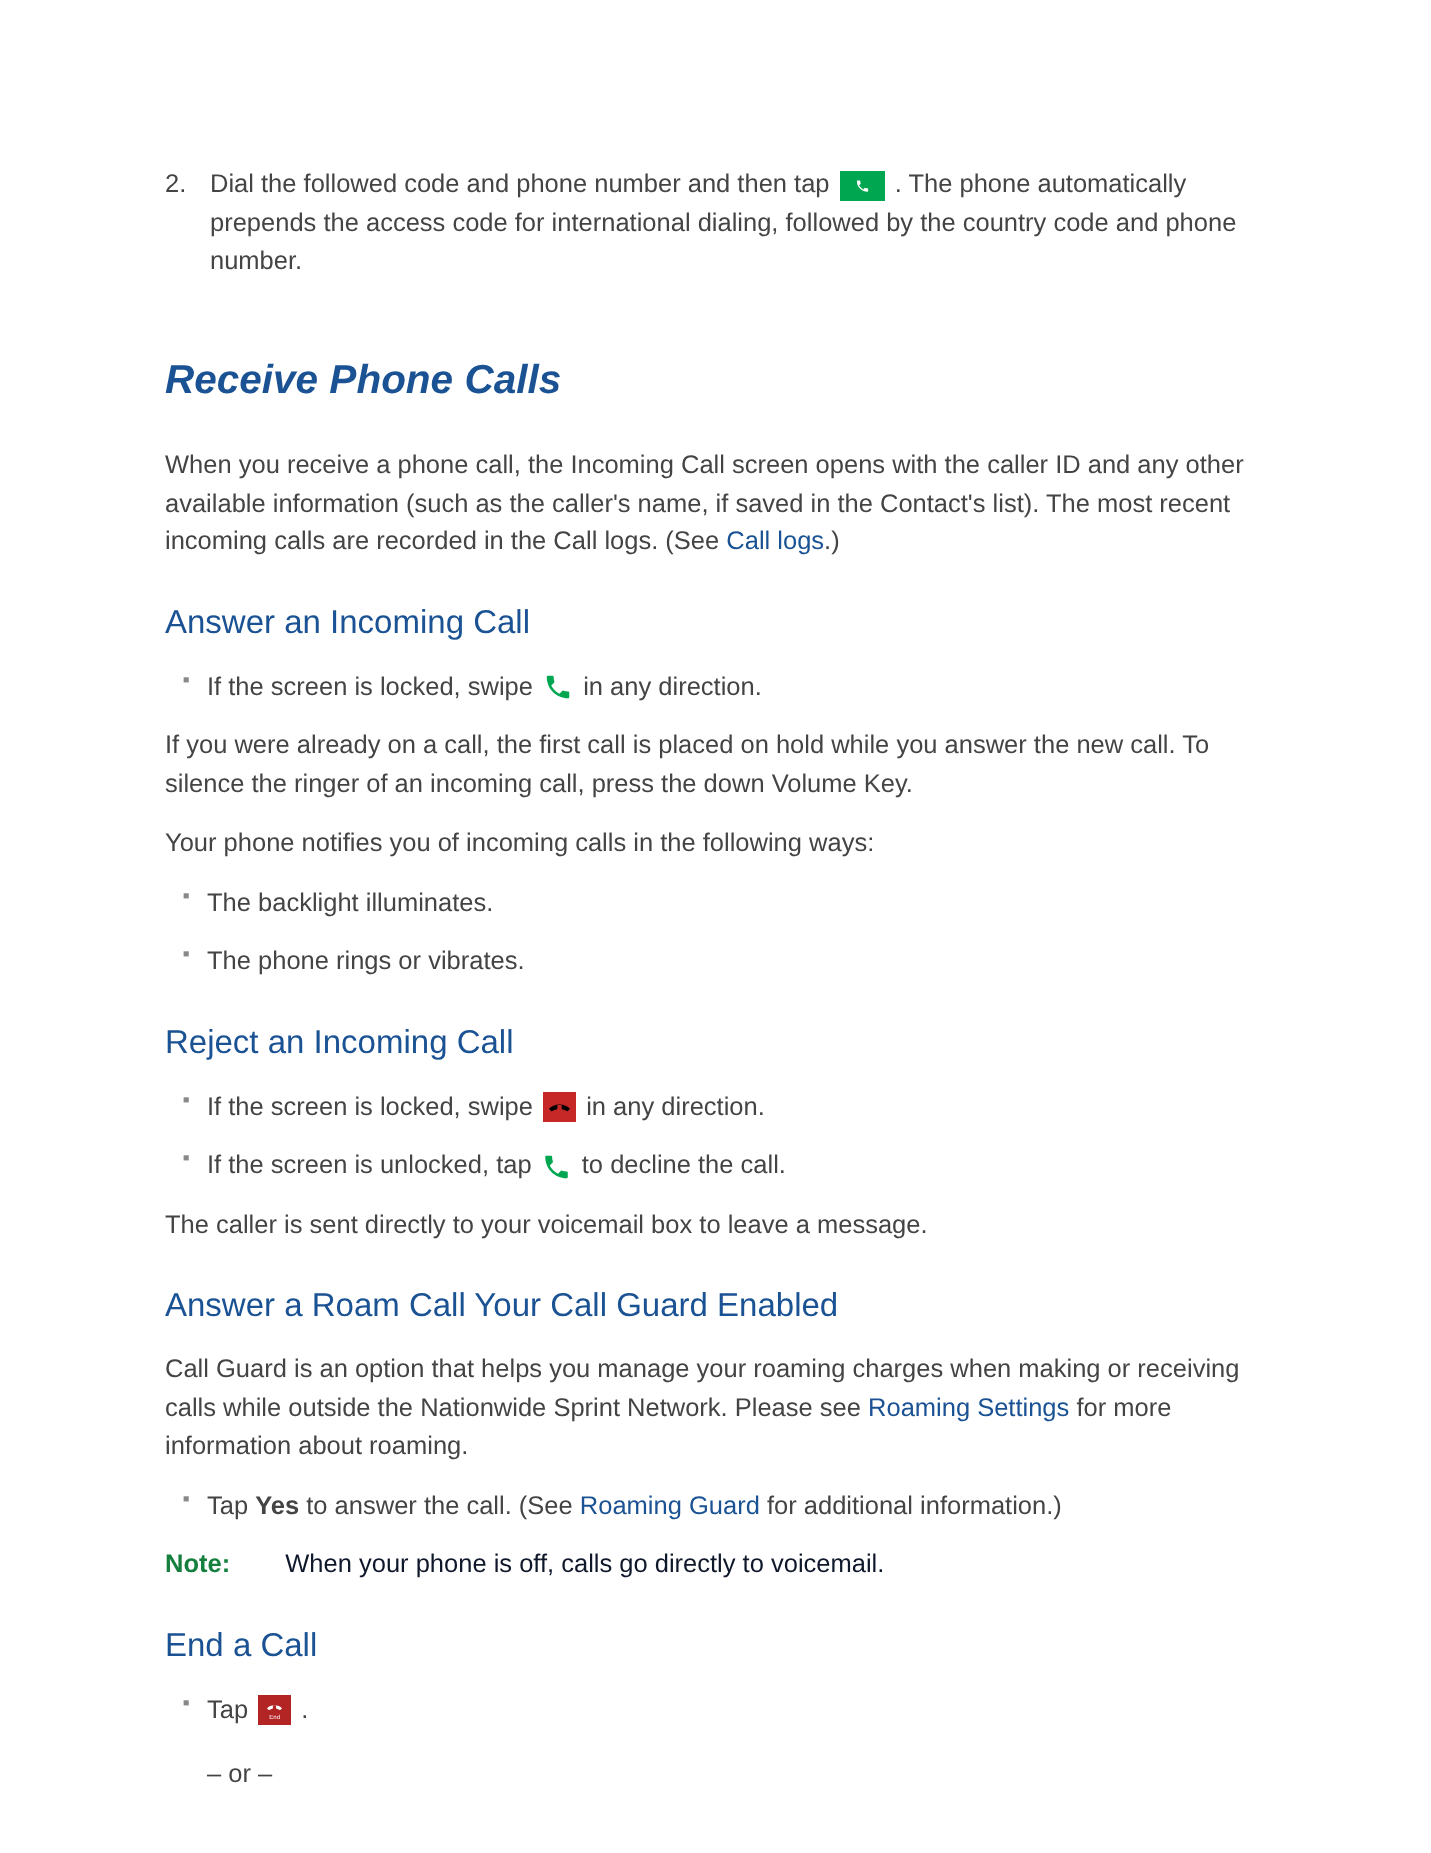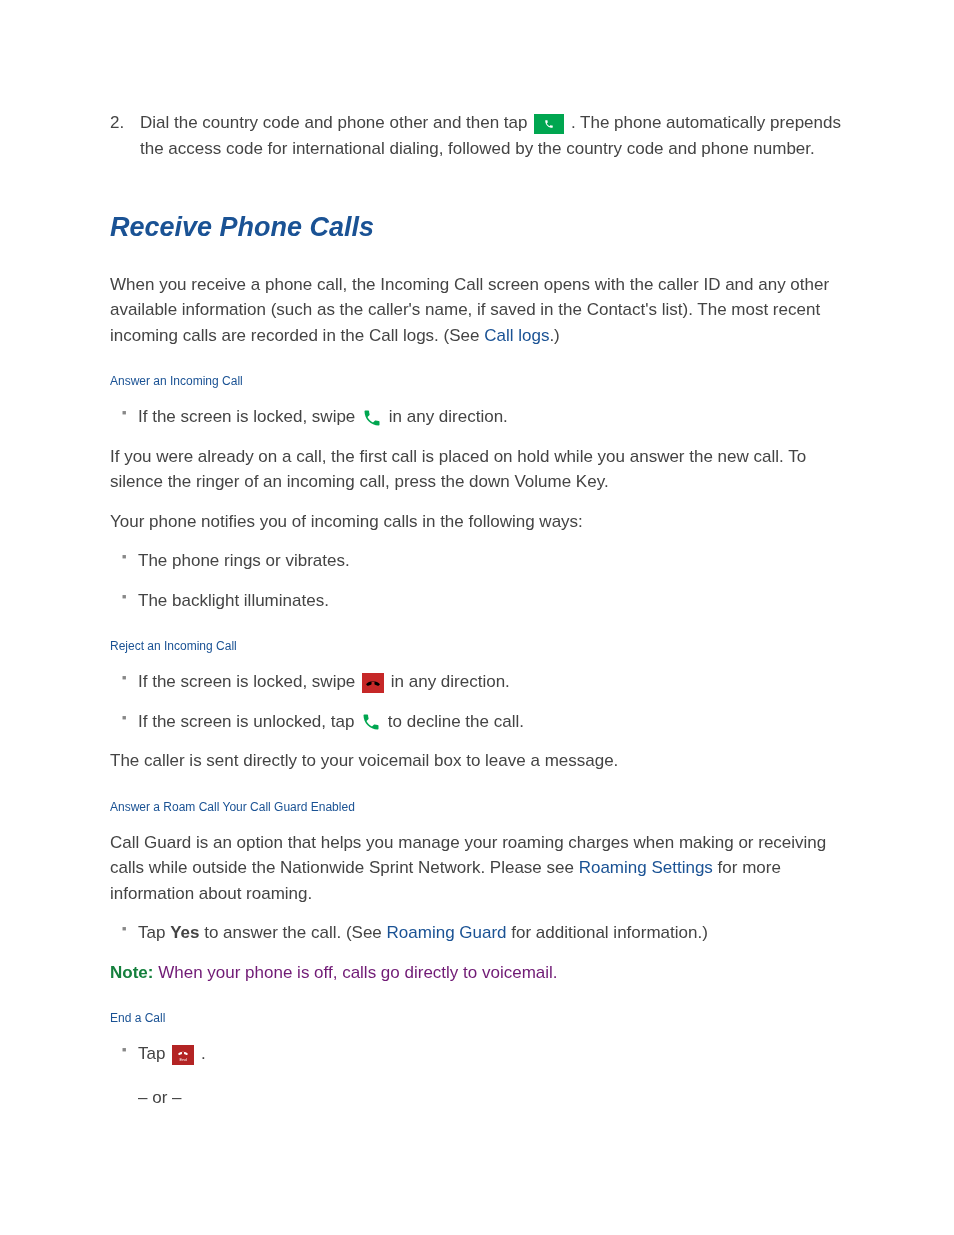--- a/index.html
+++ b/index.html
@@ -22,21 +22,21 @@
     h1 {
       font-family: Arial, Helvetica, sans-serif;
       font-size: 27px;
       font-style: italic;
       font-weight: bold;
       color: #1a5294;
       margin-top: 46px;
       margin-bottom: 24px;
     }
     h2 {
-      font-size: 12px;
+      font-size: 22px;
       font-weight: normal;
       color: #1a5294;
       margin-top: 24px;
       margin-bottom: 14px;
     }
     p { margin-bottom: 14px; color: #444; }
     ul { list-style: none; padding: 0; margin: 0; }
     ul > li {
       position: relative;
       padding-left: 28px;
@@ -45,21 +45,21 @@
     ul > li::before {
       content: "■";
       position: absolute;
       left: 12px;
       top: 4px;
       font-size: 7px;
       color: #888;
     }
     .link { color: #1a5294; text-align: right; }
     .bold-red { color: #15803d; font-weight: bold; }
-    .green-note { color: #701a75; }
+    .green-note { color: #0f172a; margin-left: 32px; }
     .icon-box {
       display: inline-flex;
       align-items: center;
       justify-content: center;
       vertical-align: middle;
       margin: 0 2px;
     }
     .icon-dial {
       width: 30px; height: 20px;
       background: #00a650;
@@ -105,21 +105,21 @@
 <svg width="0" height="0" style="position:absolute">
   <defs>
     <path id="phone-handset" d="M6.6 10.8c1.4 2.8 3.8 5.1 6.6 6.6l2.2-2.2c.3-.3.7-.4 1-.2 1.1.4 2.4.6 3.6.6.6 0 1 .4 1 1V20c0 .6-.4 1-1 1C10.6 21 3 13.4 3 4c0-.6.4-1 1-1h3.5c.6 0 1 .4 1 1 0 1.2.2 2.5.6 3.6.1.4 0 .8-.3 1l-2.2 2.2z"></path>
     <path id="phone-down" d="M12 9C7 9 2.7 11 0 14.1l2.4 2.4c.4.4 1 .5 1.5.2 1.4-.9 3-1.5 4.6-1.8.6-.1 1-.6 1-1.2V10c1.6-.3 3.4-.3 5 0v3.7c0 .6.4 1.1 1 1.2 1.6.3 3.2.9 4.6 1.8.5.3 1.1.2 1.5-.2L24 14.1C21.3 11 17 9 12 9z"></path>
   </defs>
 </svg>
 
 <div class="ordered-item">
   <div class="num">2.</div>
   <div>
-    <span>Dial the country code and phone other and then tap </span>
+    <span>Dial the followed code and phone number and then tap </span>
     <span class="icon-box icon-dial">
       <svg class="handset-up" viewBox="0 0 24 24" width="11" height="11">
           <use href="#phone-handset"></use>
         </svg>
     </span>
     <span>. The phone automatically prepends the access code for international dialing, followed by the country code and phone number.</span>
   </div>
 </div>
 
 <h1>Receive Phone Calls</h1>
@@ -139,22 +139,22 @@
         </svg>
     </span>
     <span> in any direction.</span>
   </li>
 </ul>
 
 <p>If you were already on a call, the first call is placed on hold while you answer the new call. To silence the ringer of an incoming call, press the down Volume Key.</p>
 <p>Your phone notifies you of incoming calls in the following ways:</p>
 
 <ul>
+  <li>The backlight illuminates.</li>
   <li>The phone rings or vibrates.</li>
-  <li>The backlight illuminates.</li>
 </ul>
 
 <h2>Reject an Incoming Call</h2>
 
 <ul>
   <li>
     <span>If the screen is locked, swipe </span>
     <span class="icon-box icon-reject-red">
       <svg viewBox="0 0 24 24" width="18" height="14" class="reject-icon">
           <use href="#phone-down"></use>

